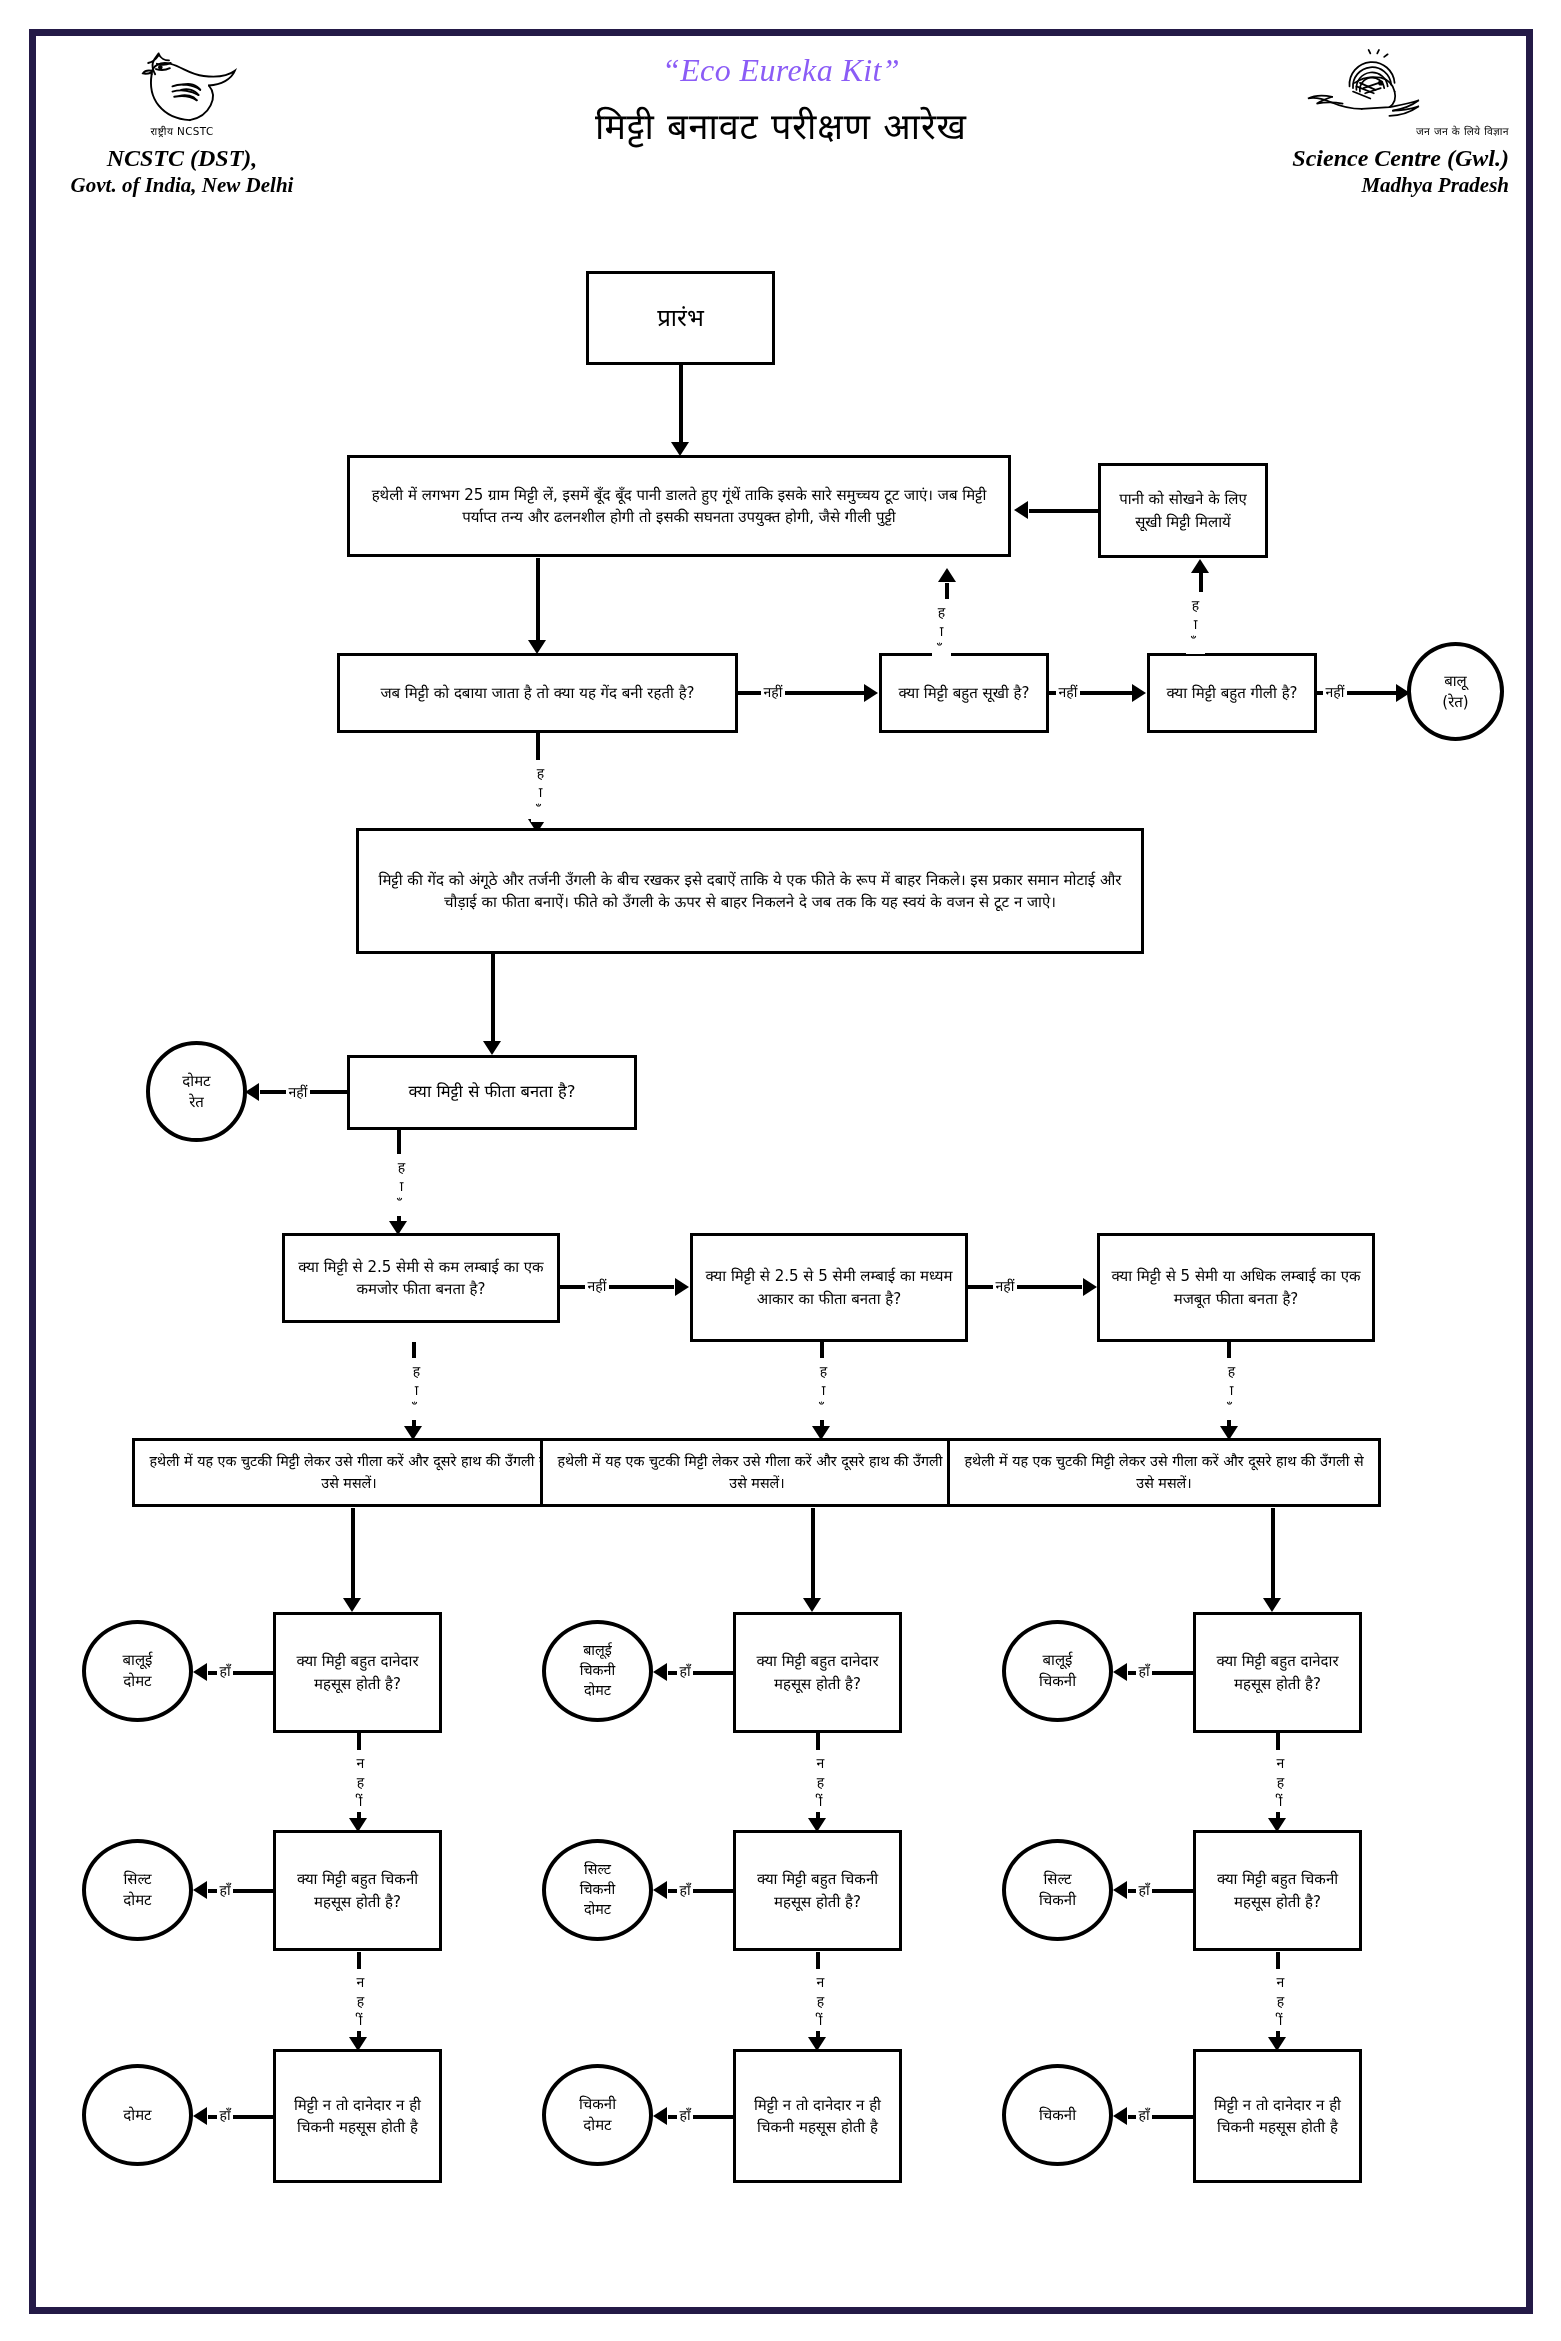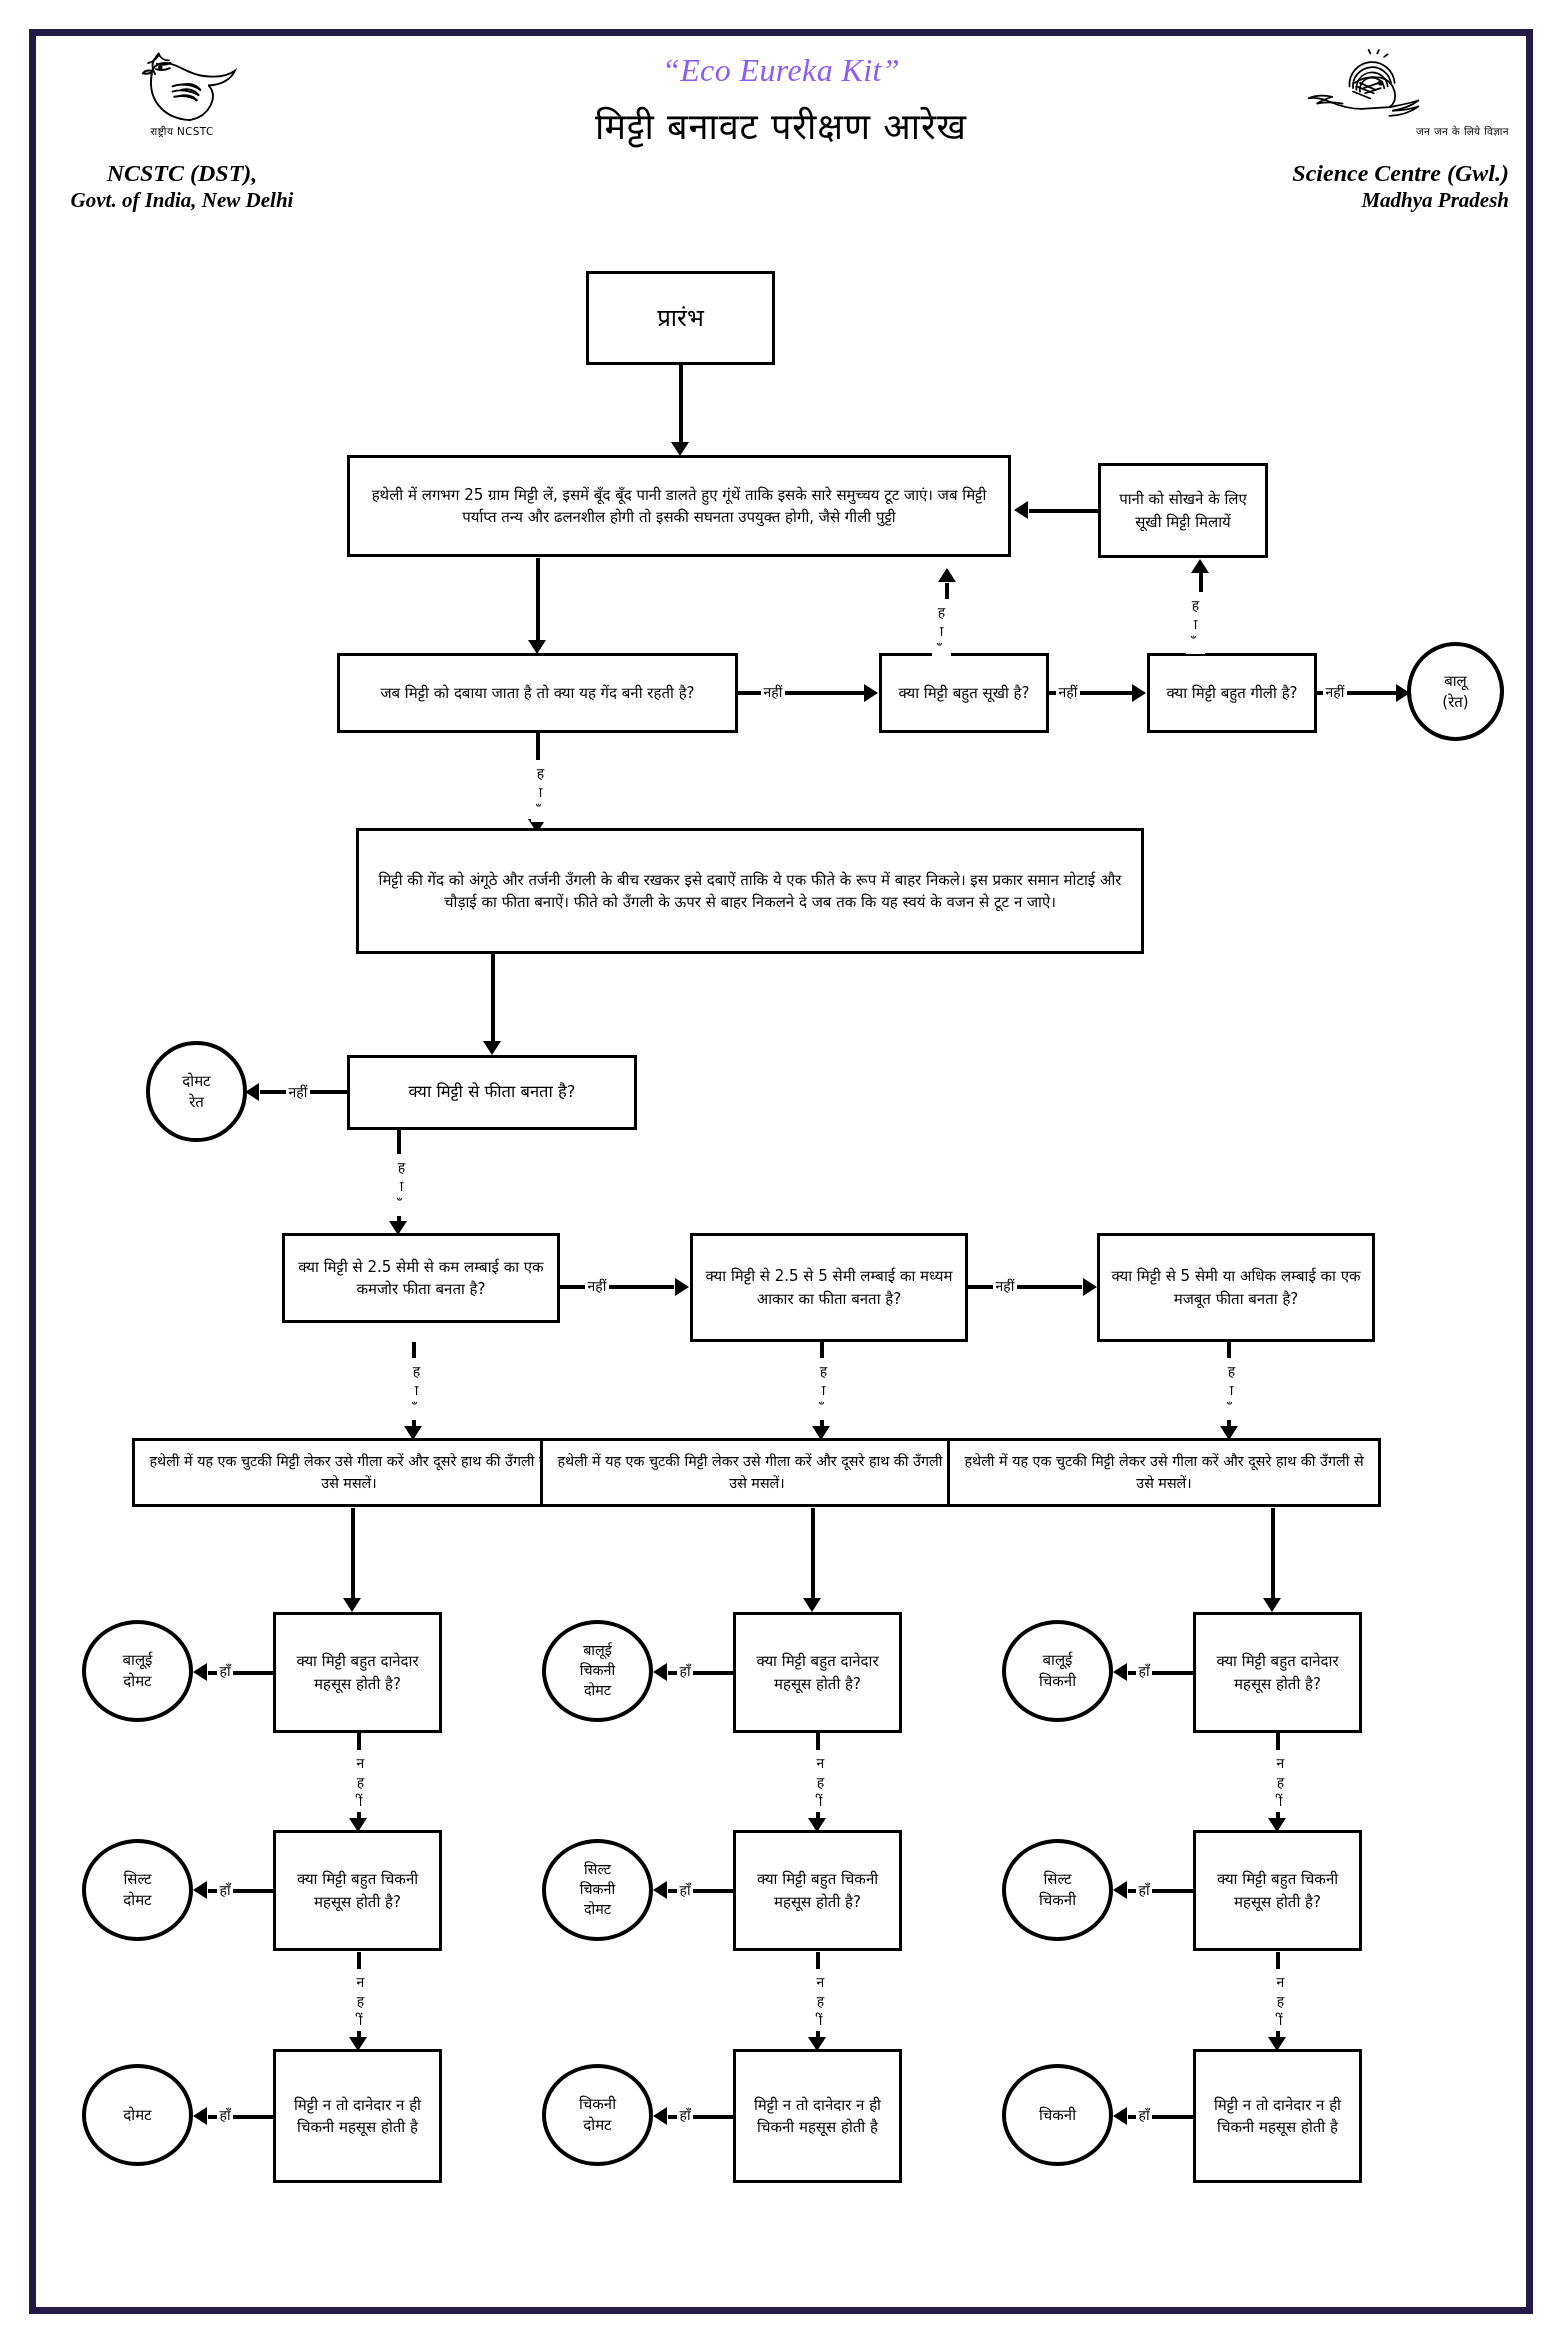--- a/index.html
+++ b/index.html
@@ -27,21 +27,21 @@
   #logo-right{right:52px;top:43px;width:286px;text-align:right;}
   #title-block{left:408px;top:52px;width:746px;text-align:center;}
 
   .logo-mark{height:80px;display:flex;align-items:flex-end;justify-content:center;}
   .logo-mark svg{display:block;}
   .logo-sub{
     font-family:"DejaVu Sans",sans-serif;font-size:10.4px;margin-top:0.9px;letter-spacing:0.4px;
   }
   .org-name{
     font-family:"Liberation Serif","DejaVu Serif",serif;
-    font-weight:bold;font-style:italic;font-size:24px;line-height:1.22;margin-top:21px;
+    font-weight:bold;font-style:italic;font-size:24px;line-height:1.22;margin-top:6px;
   }
   .org-name .l2{font-size:21px;display:block;}
   #main-title-en{
     font-family:"Liberation Serif","DejaVu Serif",serif;
     font-weight:normal;font-style:italic;font-size:32px;color:#8b5cf6;letter-spacing:0.4px;
   }
   #main-title-hi{
     font-family:"DejaVu Sans",sans-serif;font-size:36px;margin-top:12px;letter-spacing:0.9px;
   }
 

